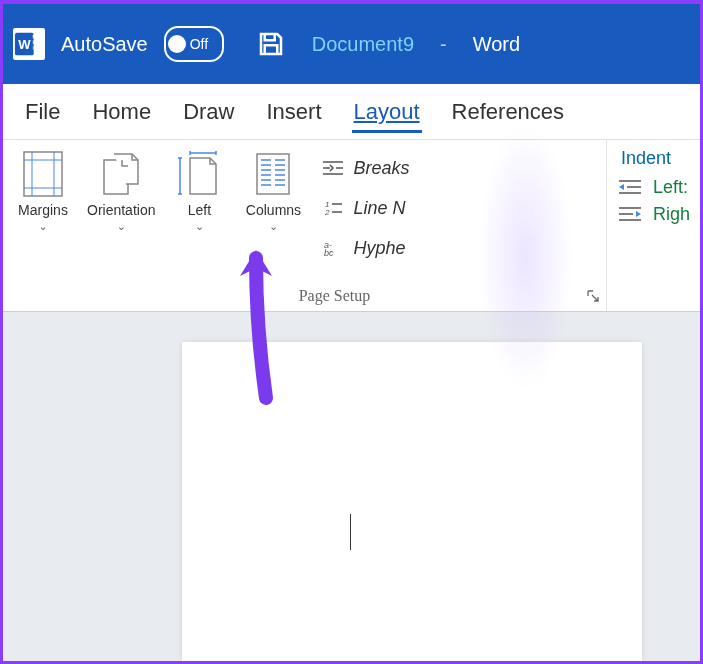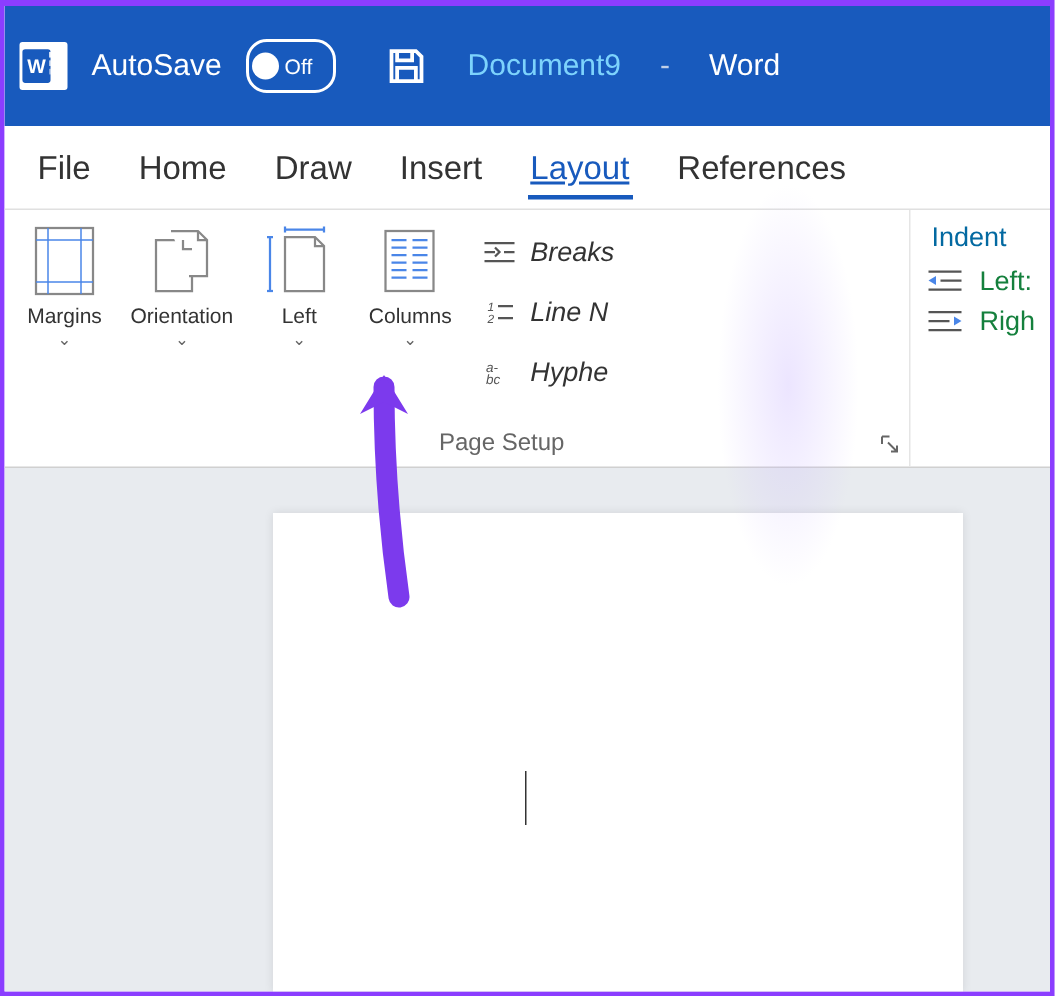--- a/index.html
+++ b/index.html
@@ -334,21 +334,21 @@
           <span class="small-icon">
             <svg width="22" height="18" viewBox="0 0 22 18">
                 <text x="2" y="9" font-size="9" fill="#555">a-</text>
                 <text x="2" y="17" font-size="9" fill="#555">bc</text>
               </svg>
           </span>
           <span>Hyphe</span>
         </div>
       </div>
     </div>
-    <div class="group-label"><span style="margin-left:60px;">Page Setup</span></div>
+    <div class="group-label"><span style="margin-left:60px;font-family:Liberation Serif, serif;">Page Setup</span></div>
     <div class="launcher">
       <svg width="14" height="14" viewBox="0 0 14 14">
           <path d="M2 2 h5 M2 2 v5 M6 6 l6 6 M12 8 v4 h-4" fill="none" stroke="#666" stroke-width="1.3"></path>
         </svg>
     </div>
   </div>
 
   <div class="indent-group">
     <div class="indent-title">Indent</div>
     <div class="indent-row">

